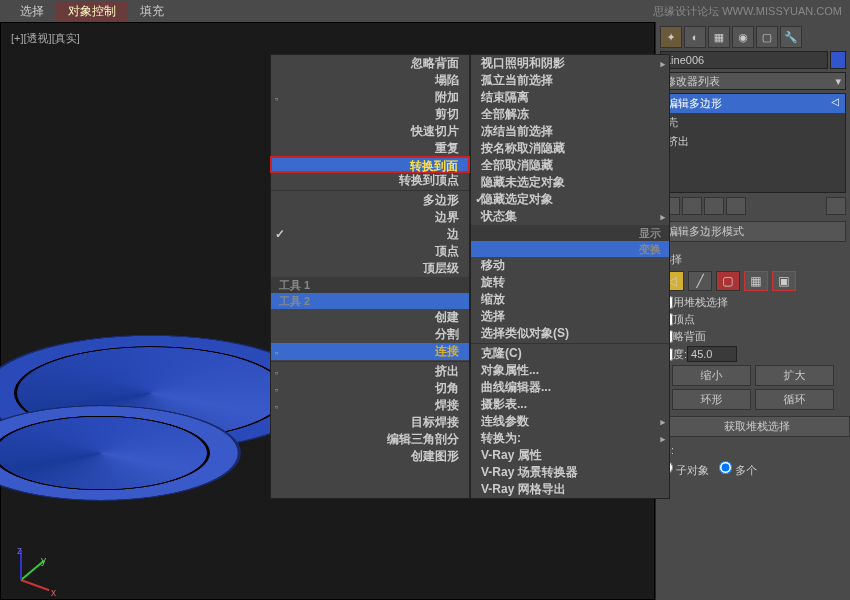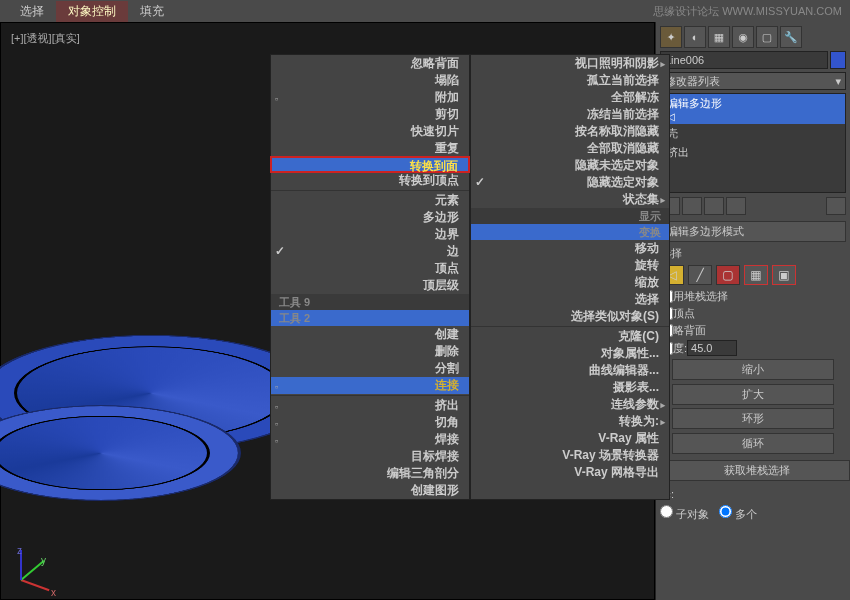--- a/index.html
+++ b/index.html
@@ -19,52 +19,52 @@
 .axis { position: absolute; bottom: 20px; left: 20px; z-index: 3; }
 .axis-line { position: absolute; width: 30px; height: 2px; transform-origin: left center; }
 .axis-x { background: #cc3333; transform: rotate(20deg); }
 .axis-y { background: #33cc33; transform: rotate(-40deg); }
 .axis-z { background: #3333cc; transform: rotate(-90deg); }
 .axis-lbl { position: absolute; font-size: 10px; }
 .cube-gizmo { position: absolute; top: 40px; right: 20px; width: 60px; height: 60px; background: #888; border: 1px solid #666; z-index: 2; }
 .context-menu { position: absolute; top: 54px; left: 270px; display: flex; z-index: 10; font-size: 12px; }
 .menu-col { background: #444444; min-width: 200px; border: 1px solid #222; font-weight: bold; }
 .menu-item { padding: 1px 10px; text-align: right; color: #ccc; height: 17px; line-height: 15px; position: relative; cursor: pointer; }
-.menu-item.left-align { text-align: right; }
+.menu-item.left-align { text-align: left; }
 .menu-item.highlighted { background: #3a6acc; color: #fde047; border: 2px solid #cc2222; margin: -1px; }
 .menu-item.blue-hl { background: #3a6acc; color: #d4b030; }
 .menu-item .expand { position: absolute; left: 4px; top: 3px; font-size: 9px; color: #aaa; }
 .menu-item .arrow { position: absolute; right: 4px; top: 2px; font-size: 9px; color: #aaa; }
 .menu-item .check { position: absolute; left: 4px; top: 1px; color: #ccc; }
 .menu-sep { border-top: 1px solid #333; margin: 1px 0; }
 .menu-header { background: #3a3a3a; color: #888; padding: 1px 8px; font-size: 11px; height: 16px; }
 .right-panel { width: 195px; background: #4a4a4a; border-left: 1px solid #222; padding: 4px; }
 .tool-row { display: flex; gap: 2px; margin-bottom: 3px; }
 .tool-btn { width: 22px; height: 22px; background: #555; border: 1px solid #333; display: flex; align-items: center; justify-content: center; font-size: 11px; cursor: pointer; }
 .tool-btn.active { background: #6a5a3a; }
 .input-row { display: flex; margin-bottom: 3px; }
 .text-input { flex: 1; background: #3a3a3a; border: 1px solid #222; color: #ccc; padding: 2px 4px; font-size: 11px; height: 18px; }
 .dropdown { flex: 1; background: #555; border: 1px solid #222; color: #ccc; padding: 1px 4px; font-size: 11px; height: 18px; display: flex; align-items: center; justify-content: space-between; }
 .mod-list { background: #3a3a3a; border: 1px solid #222; height: 100px; margin-bottom: 4px; }
-.mod-item { padding: 2px 6px; font-size: 11px; color: #ccc; flex-direction: column; }
+.mod-item { padding: 2px 6px; font-size: 11px; color: #ccc; }
 .mod-item.selected { background: #3a6acc; color: #fff; display: flex; justify-content: space-between; }
 .mod-item .tri { font-size: 10px; }
 .mod-toolbar { display: flex; gap: 2px; margin-bottom: 6px; }
 .mod-tb-btn { width: 20px; height: 18px; background: #555; border: 1px solid #333; cursor: pointer; }
-.rollout-header { background: #555; border: 1px solid #333; padding: 2px 6px; margin-bottom: 4px; font-size: 11px; cursor: pointer; }
+.rollout-header { background: #555; border: 1px solid #333; padding: 2px 6px; margin-bottom: 10px; font-size: 11px; cursor: pointer; }
 .section-label { font-size: 11px; margin: 3px 0; }
 .select-btns { display: flex; gap: 4px; margin: 4px 0; }
 .sel-btn { width: 24px; height: 20px; background: #555; border: 1px solid #333; cursor: pointer; display: flex; align-items: center; justify-content: center; }
 .sel-btn.active { background: #d4b030; }
 .sel-btn.red { background: #aa3333; }
 .sel-btn.redbox { border: 1px solid #cc3333; }
 .check-row { display: flex; align-items: center; margin: 2px 0; font-size: 11px; }
 .spin-input { background: #3a3a3a; border: 1px solid #222; color: #ccc; width: 50px; padding: 1px 3px; font-size: 11px; }
 .btn { background: #555; border: 1px solid #333; padding: 2px 8px; font-size: 11px; cursor: pointer; color: #ccc; }
-.btn-row { display: flex; gap: 4px; margin: 3px 12px; flex-direction: column; }
+.btn-row { display: flex; gap: 4px; margin: 3px 12px; }
 .radio-row { display: flex; gap: 10px; font-size: 11px; margin: 3px 0; }
 </style>
 </head>
 <body>
 
 <div class="top-menu">
   <span class="tab">选择</span>
   <span class="tab active">对象控制</span>
   <span class="tab">填充</span>
 </div>
@@ -170,45 +170,44 @@
   <div class="menu-col">
     <div class="menu-item">忽略背面</div>
     <div class="menu-item">塌陷</div>
     <div class="menu-item"><span class="expand">▫</span><span>附加</span></div>
     <div class="menu-item">剪切</div>
     <div class="menu-item">快速切片</div>
     <div class="menu-item">重复</div>
     <div class="menu-item highlighted">转换到面</div>
     <div class="menu-item">转换到顶点</div>
     <div class="menu-sep"></div>
-    <div class="menu-item">元素</div>
     <div class="menu-item">多边形</div>
     <div class="menu-item">边界</div>
     <div class="menu-item"><span class="check">✓</span><span>边</span></div>
     <div class="menu-item">顶点</div>
     <div class="menu-item">顶层级</div>
-    <div class="menu-header">工具 9</div>
+    <div class="menu-header">工具 1</div>
     <div class="menu-header blue-hl" style="background:#3a6acc;display:flex;justify-content:space-between">
         <span>工具 2</span>
       </div>
     <div class="menu-item">创建</div>
-    <div class="menu-item">删除</div>
     <div class="menu-item">分割</div>
     <div class="menu-item blue-hl"><span class="expand">▫</span><span>连接</span></div>
     <div class="menu-sep"></div>
     <div class="menu-item"><span class="expand">▫</span><span>挤出</span></div>
     <div class="menu-item"><span class="expand">▫</span><span>切角</span></div>
     <div class="menu-item"><span class="expand">▫</span><span>焊接</span></div>
     <div class="menu-item">目标焊接</div>
     <div class="menu-item">编辑三角剖分</div>
     <div class="menu-item">创建图形</div>
   </div>
   <div class="menu-col">
     <div class="menu-item left-align"><span>视口照明和阴影</span><span class="arrow">▸</span></div>
     <div class="menu-item left-align">孤立当前选择</div>
+    <div class="menu-item left-align">结束隔离</div>
     <div class="menu-item left-align">全部解冻</div>
     <div class="menu-item left-align">冻结当前选择</div>
     <div class="menu-item left-align">按名称取消隐藏</div>
     <div class="menu-item left-align">全部取消隐藏</div>
     <div class="menu-item left-align">隐藏未选定对象</div>
     <div class="menu-item left-align"><span class="check">✓</span><span>隐藏选定对象</span></div>
     <div class="menu-item left-align"><span>状态集</span><span class="arrow">▸</span></div>
     <div class="menu-header" style="display:flex;justify-content:space-between">
         <span></span>
         <span>显示</span>

